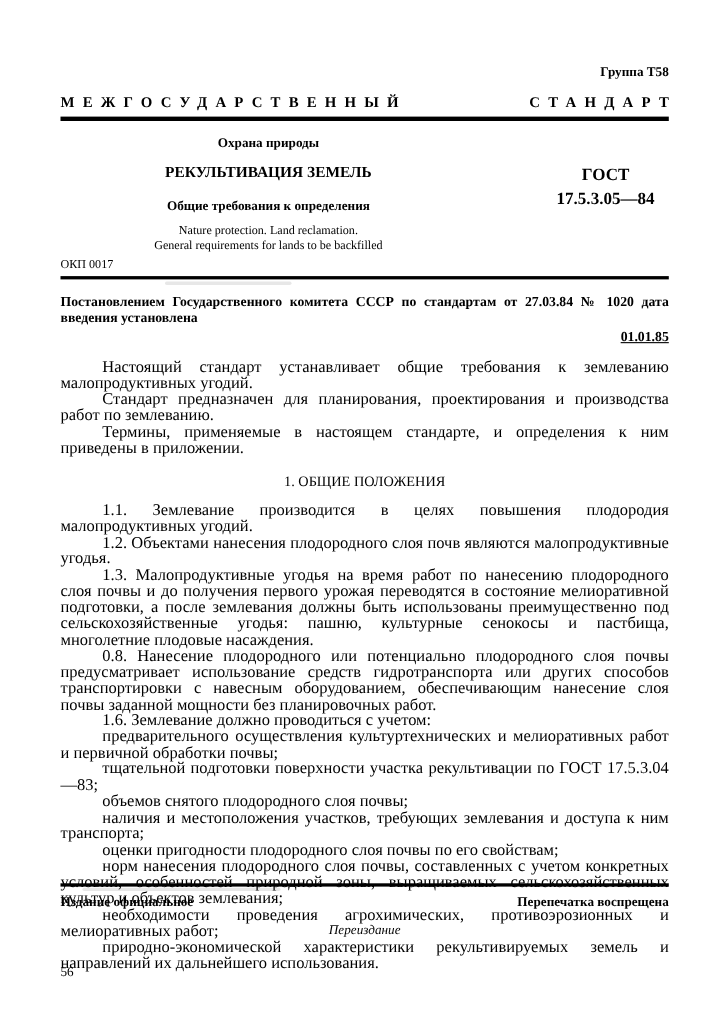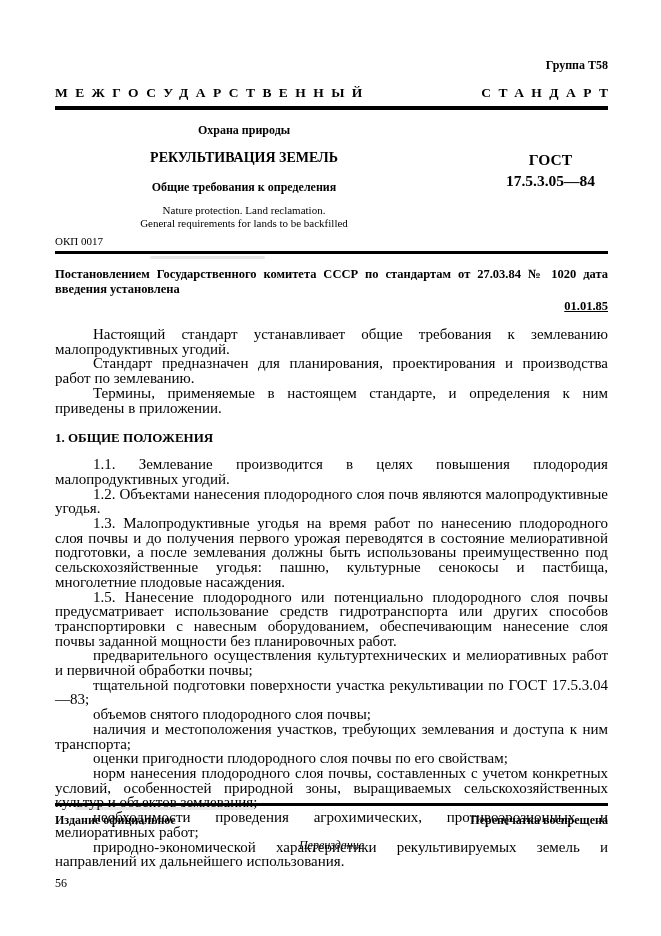--- a/index.html
+++ b/index.html
@@ -79,21 +79,22 @@
     text-decoration: underline;
   }
   .bodytext p {
     font-size: 15px;
     line-height: 14.7px;
     text-align: justify;
     text-indent: 38px;
   }
   .intro { margin-top: 13px; }
   .section-heading {
-    font-weight: bold;
+    text-align: center;
+    font-weight: normal;
     font-size: 13px;
     line-height: 16px;
     margin-top: 15px;
     margin-bottom: 11px;
   }
   .footer {
     position: absolute;
     left: 55px;
     right: 53px;
     top: 803px;
@@ -165,21 +166,22 @@
       <p>Стандарт предназначен для планирования, проектирования и производства работ по землеванию.</p>
       <p>Термины, применяемые в настоящем стандарте, и определения к ним приведены в приложении.</p>
     </div>
 
     <div class="section-heading">1. ОБЩИЕ ПОЛОЖЕНИЯ</div>
 
     <div class="bodytext">
       <p>1.1. Землевание производится в целях повышения плодородия малопродуктивных угодий.</p>
       <p>1.2. Объектами нанесения плодородного слоя почв являются малопродуктивные угодья.</p>
       <p>1.3. Малопродуктивные угодья на время работ по нанесению плодородного слоя почвы и до получения первого урожая переводятся в состояние мелиоративной подготовки, а после землевания должны быть использованы преимущественно под сельскохозяйственные угодья: пашню, культурные сенокосы и пастбища, многолетние плодовые насаждения.</p>
-      <p>1.5. Нанесение плодородного или потенциально плодородного слоя почвы предусматривает использование средств гидротранспорта или других способов транспортировки с навесным оборудованием, обеспечивающим нанесение слоя почвы заданной мощности без планировочных работ.</p>
+      <p>0.8. Нанесение плодородного или потенциально плодородного слоя почвы предусматривает использование средств гидротранспорта или других способов транспортировки с навесным оборудованием, обеспечивающим нанесение слоя почвы заданной мощности без планировочных работ.</p>
+      <p>1.6. Землевание должно проводиться с учетом:</p>
       <p>предварительного осуществления культуртехнических и мелиоративных работ и первичной обработки почвы;</p>
       <p>тщательной подготовки поверхности участка рекультивации по ГОСТ 17.5.3.04—83;</p>
       <p>объемов снятого плодородного слоя почвы;</p>
       <p>наличия и местоположения участков, требующих землевания и доступа к ним транспорта;</p>
       <p>оценки пригодности плодородного слоя почвы по его свойствам;</p>
       <p>норм нанесения плодородного слоя почвы, составленных с учетом конкретных условий, особенностей природной зоны, выращиваемых сельскохозяйственных культур и объектов землевания;</p>
       <p>необходимости проведения агрохимических, противоэрозионных и мелиоративных работ;</p>
       <p>природно-экономической характеристики рекультивируемых земель и направлений их дальнейшего использования.</p>
     </div>
 

